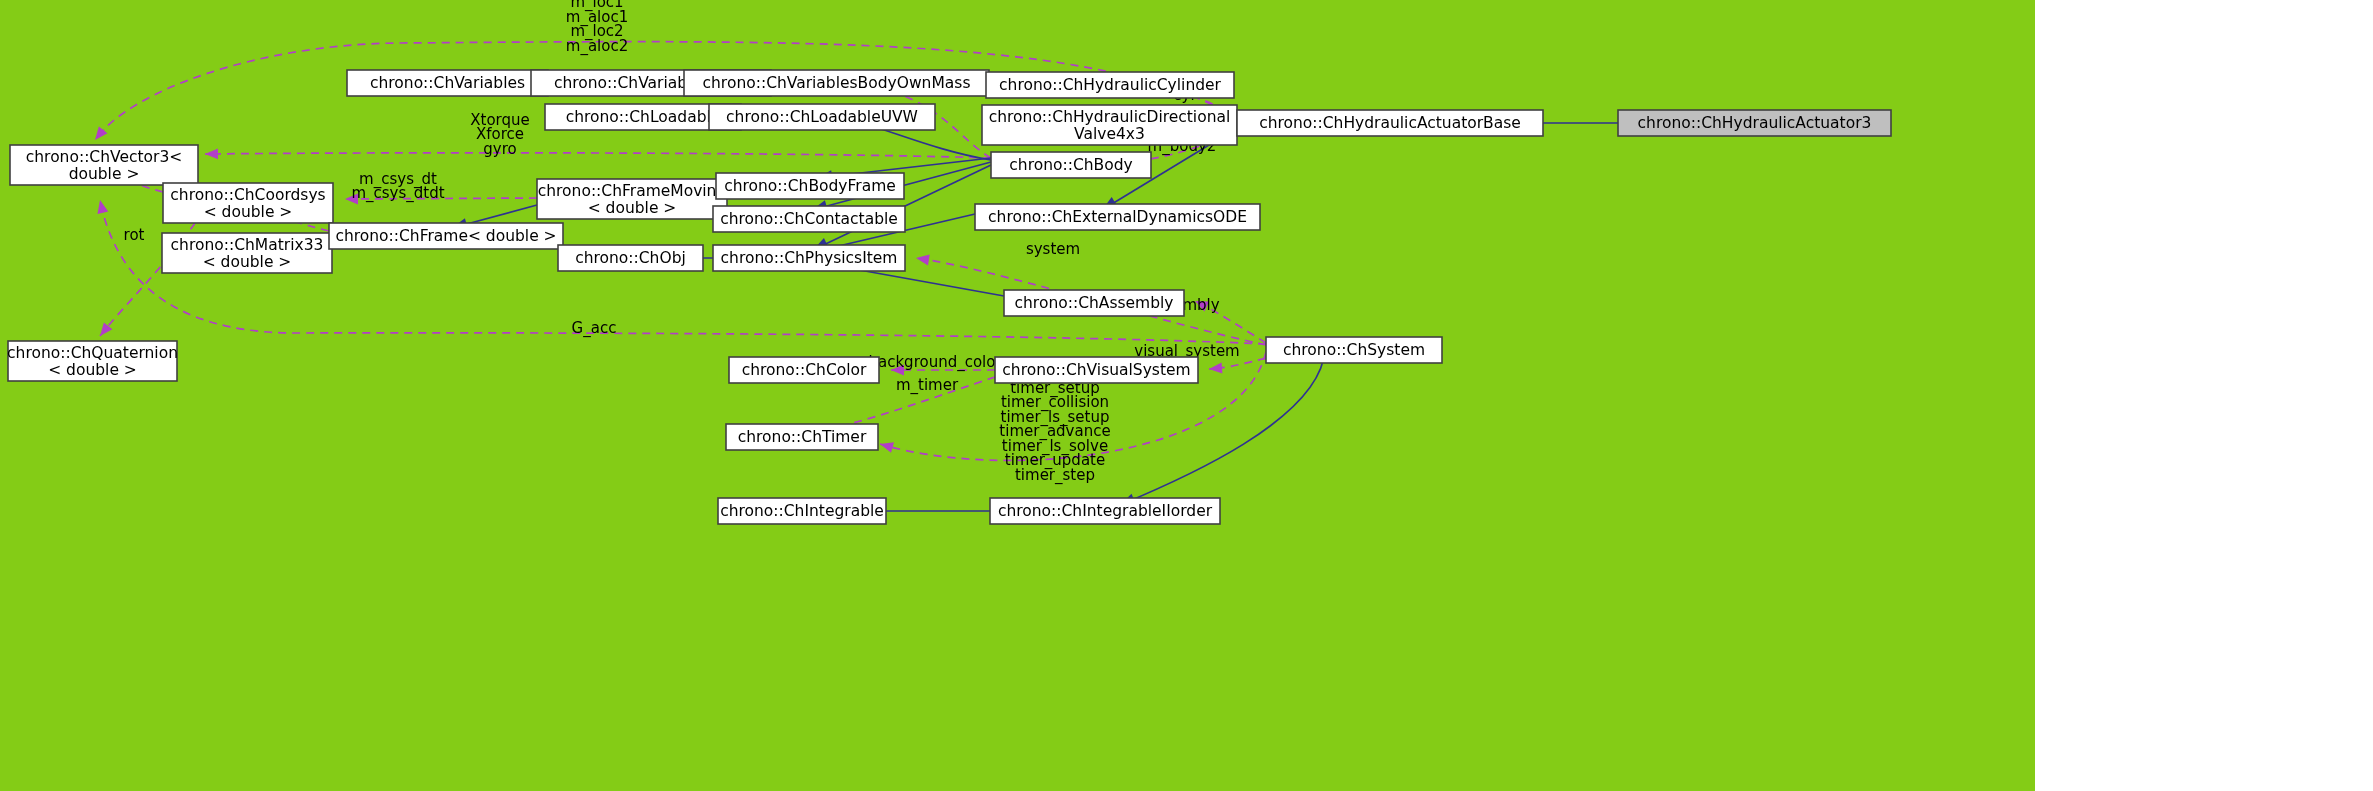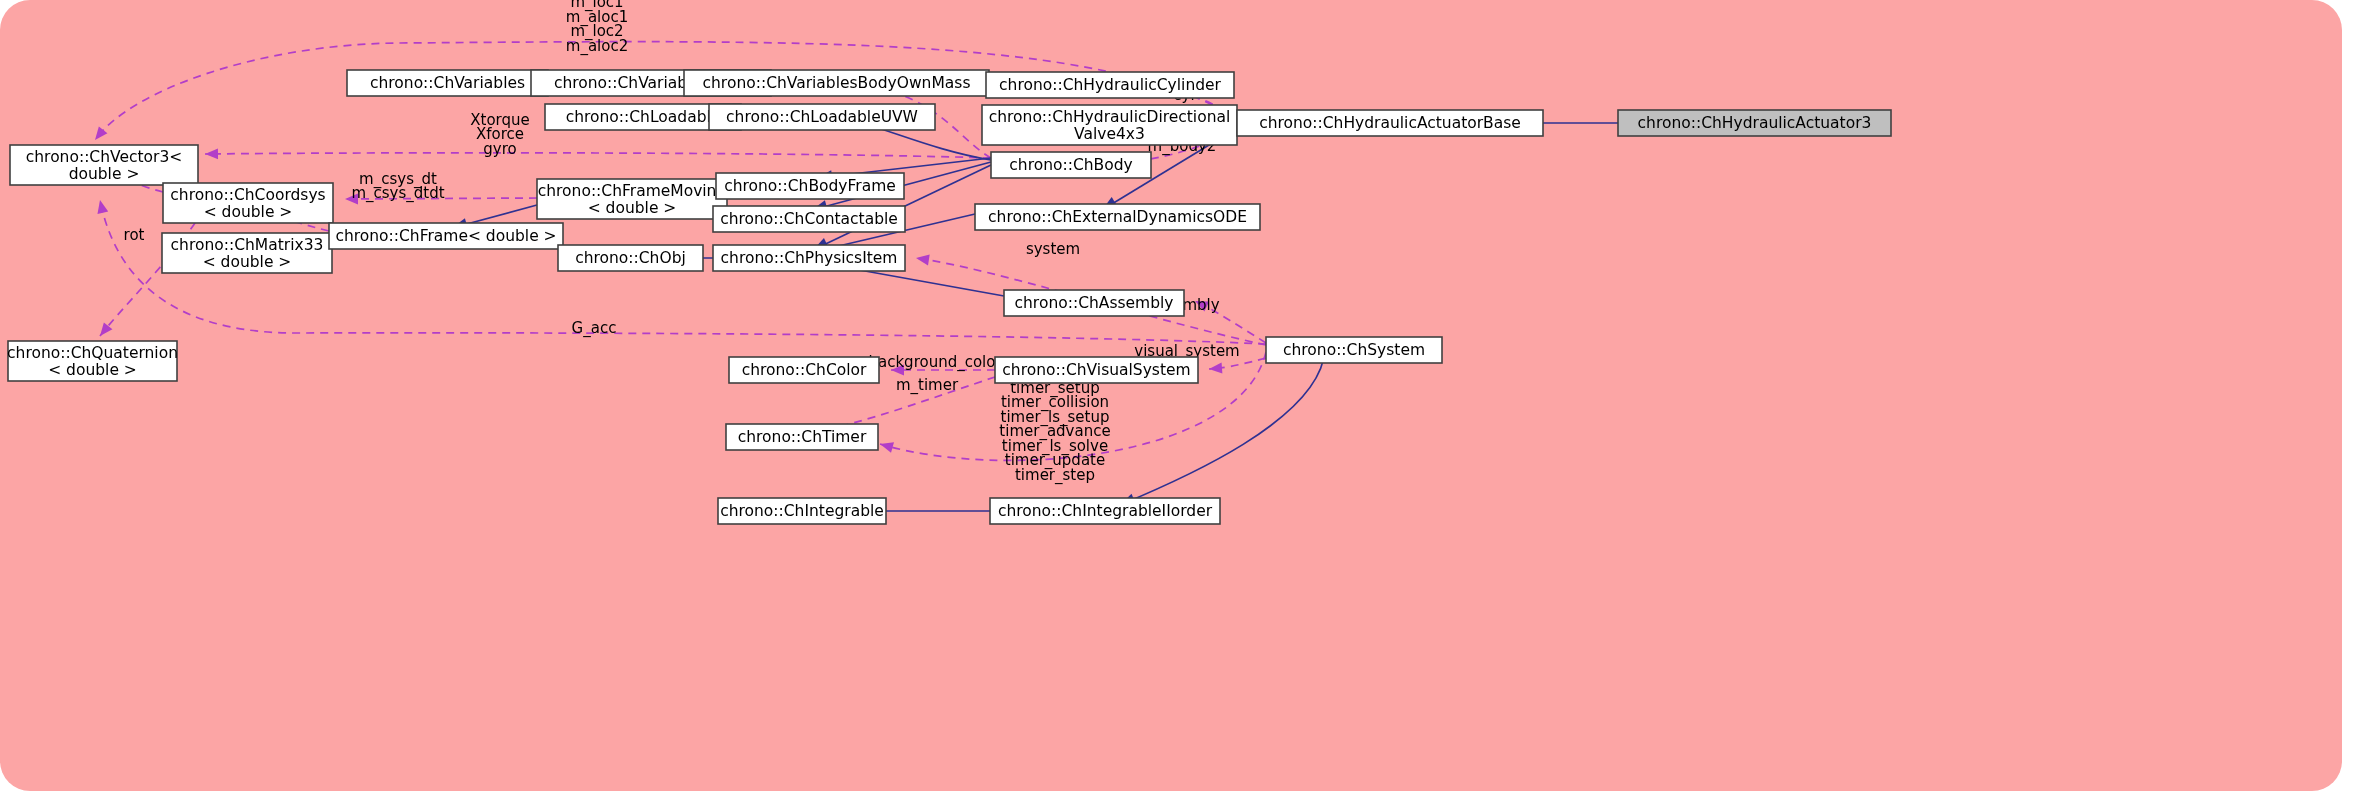--- a/index.html
+++ b/index.html
@@ -1,17 +1,17 @@
 <!DOCTYPE html>
 <html><head>
 <meta charset="utf-8">
 <style>
   html,body{margin:0;padding:0;background:#ffffff;}
   body{font-family:"DejaVu Sans","Liberation Sans",sans-serif;}
-  #diagram-root{position:relative;width:2342px;height:791px;background:#fca5a5;overflow:hidden;border-radius:30px;}
+  #diagram-root{position:relative;width:2035px;height:791px;background:#84cc16;overflow:hidden;}
   svg#graph{position:absolute;left:0;top:0;width:2373px;height:791px;display:block;}
   .node-box{fill:#ffffff;stroke:#404040;stroke-width:1.6;}
   .node-box.highlight{fill:#bfbfbf;stroke:#404040;}
   .node-label{font-family:"DejaVu Sans","Liberation Sans",sans-serif;font-size:15.5px;fill:#000000;text-anchor:middle;dominant-baseline:middle;}
   .edge-inherit{stroke:#2e3192;stroke-width:1.7;fill:none;}
   .edge-usage{stroke:#b23ec8;stroke-width:1.7;fill:none;stroke-dasharray:8 6;}
   .edge-label{font-family:"DejaVu Sans","Liberation Sans",sans-serif;font-size:15px;fill:#000000;text-anchor:middle;dominant-baseline:middle;}
   .arrow-inherit{fill:#2e3192;}
   .arrow-usage{fill:#b23ec8;}
 </style>

